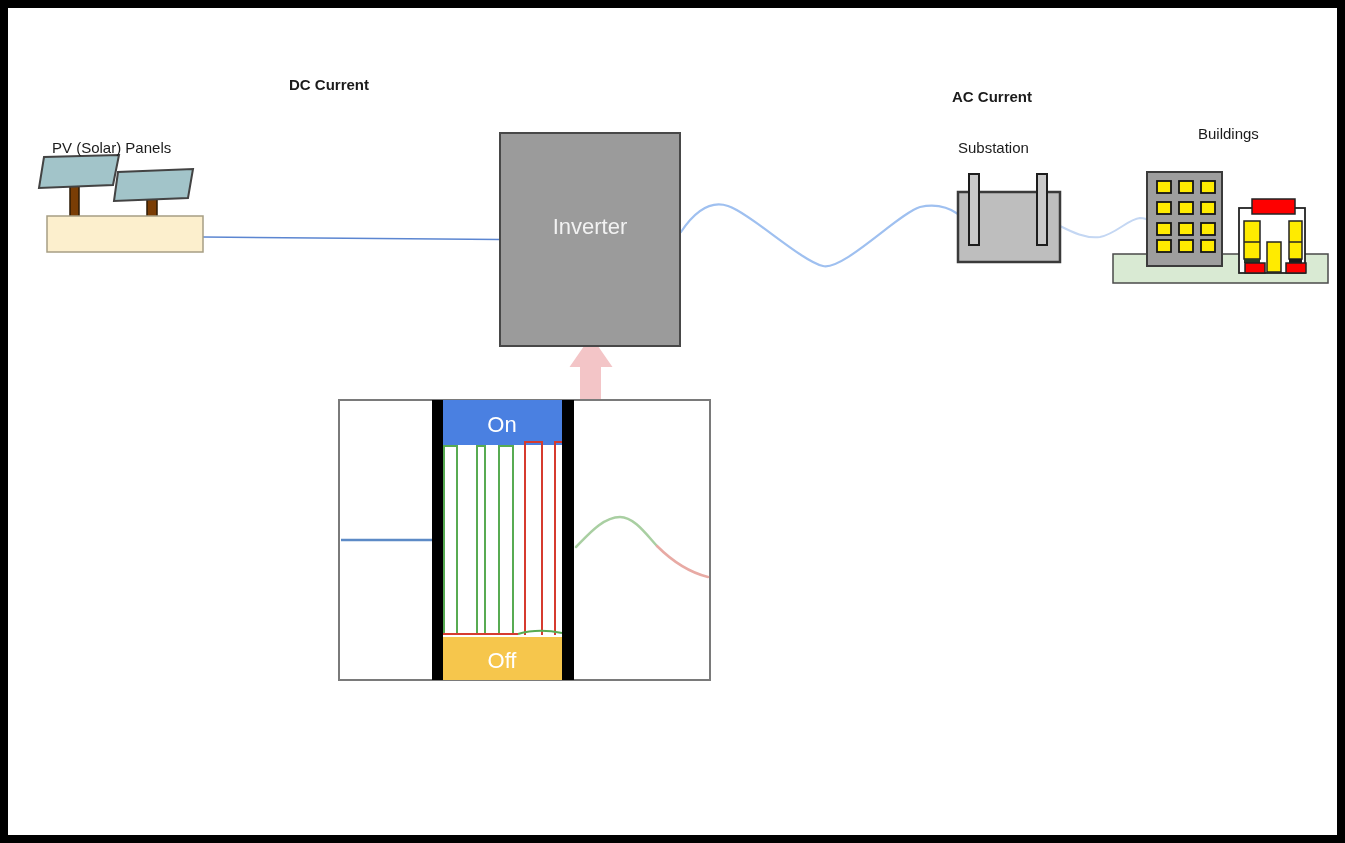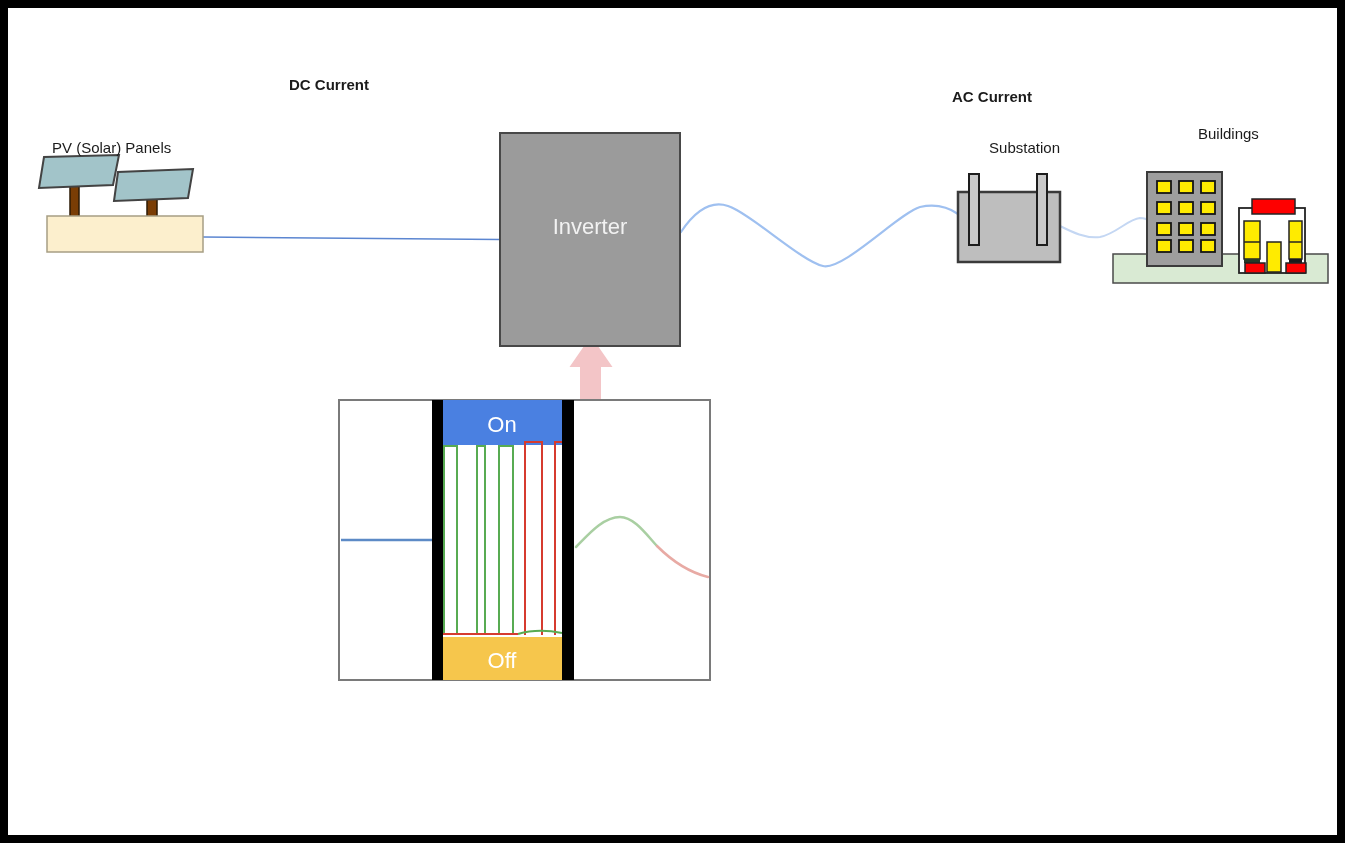--- a/index.html
+++ b/index.html
@@ -20,21 +20,21 @@
   }
   .label {
     position: absolute;
     color: #1b1b1b;
     font-size: 15px;
     line-height: 18px;
     white-space: nowrap;
     z-index: 5;
   }
   .bold { font-weight: 700; }
-  .centered { text-align: right; }
+  .centered { text-align: left; }
   svg.diagram { position: absolute; left: 0; top: 0; }
   svg text { font-family: "Liberation Sans", sans-serif; }
 </style>
 </head>
 <body>
 
 <div class="stage">
 
   <svg class="diagram" width="1345" height="843" viewBox="0 0 1345 843">
 

